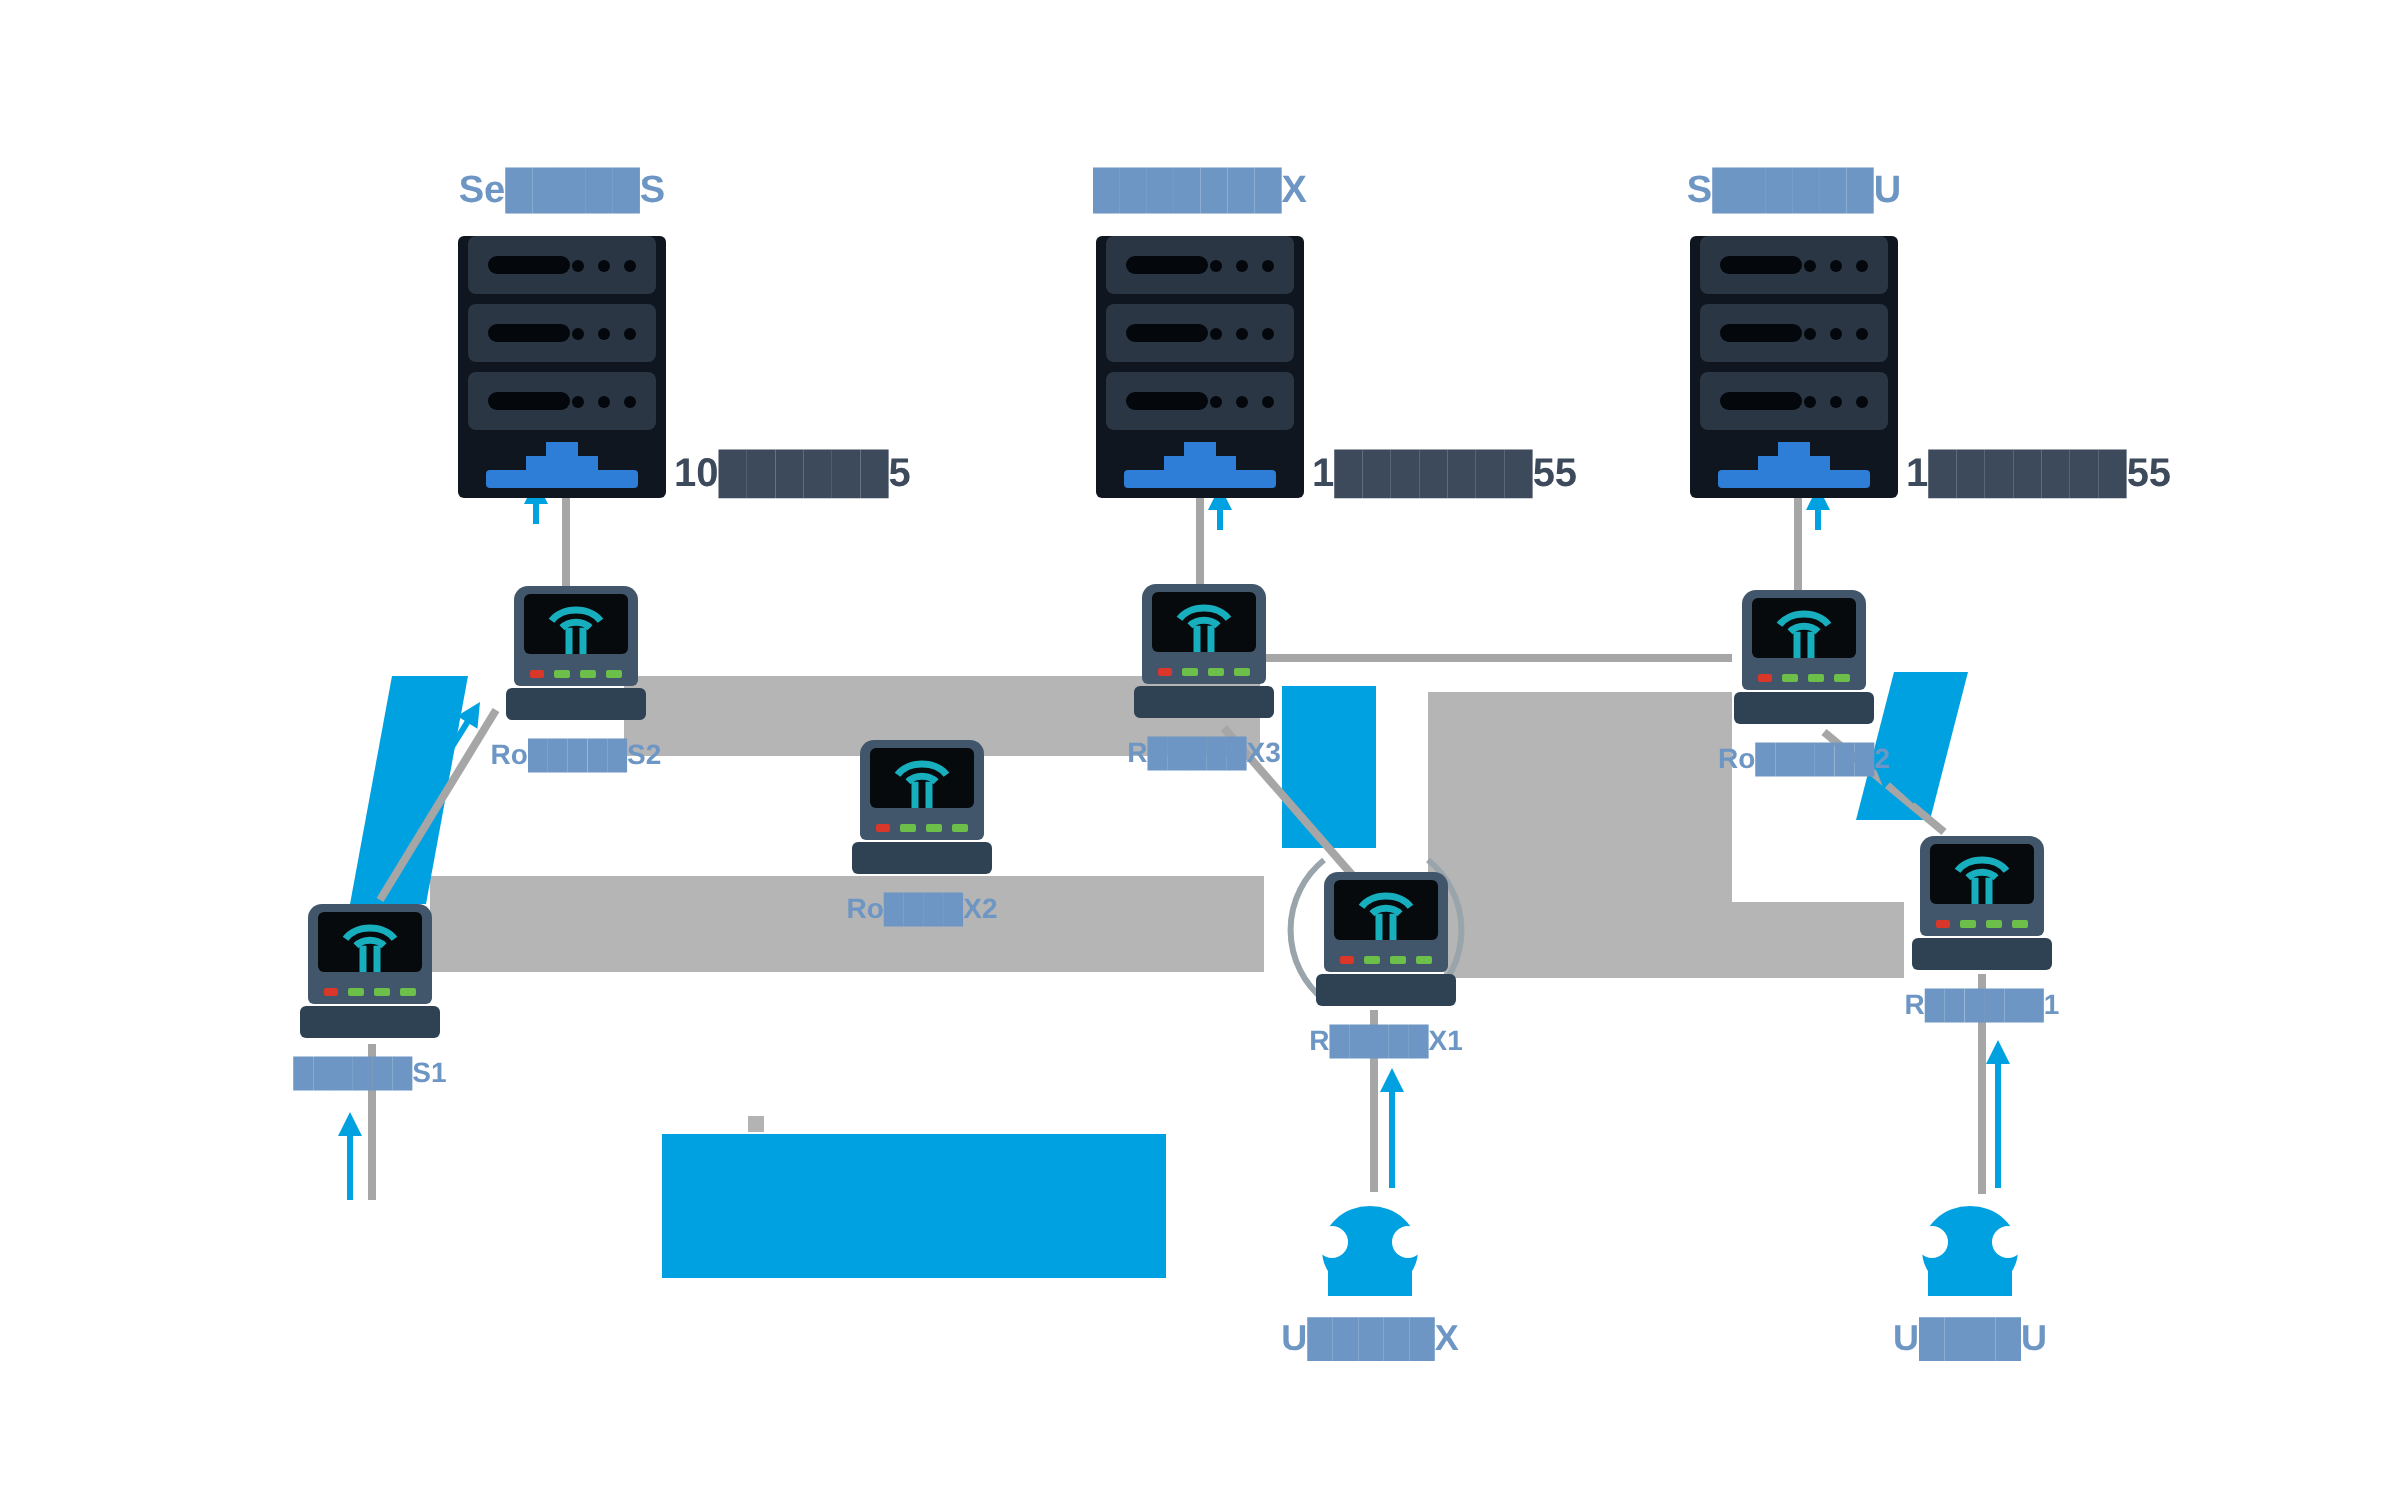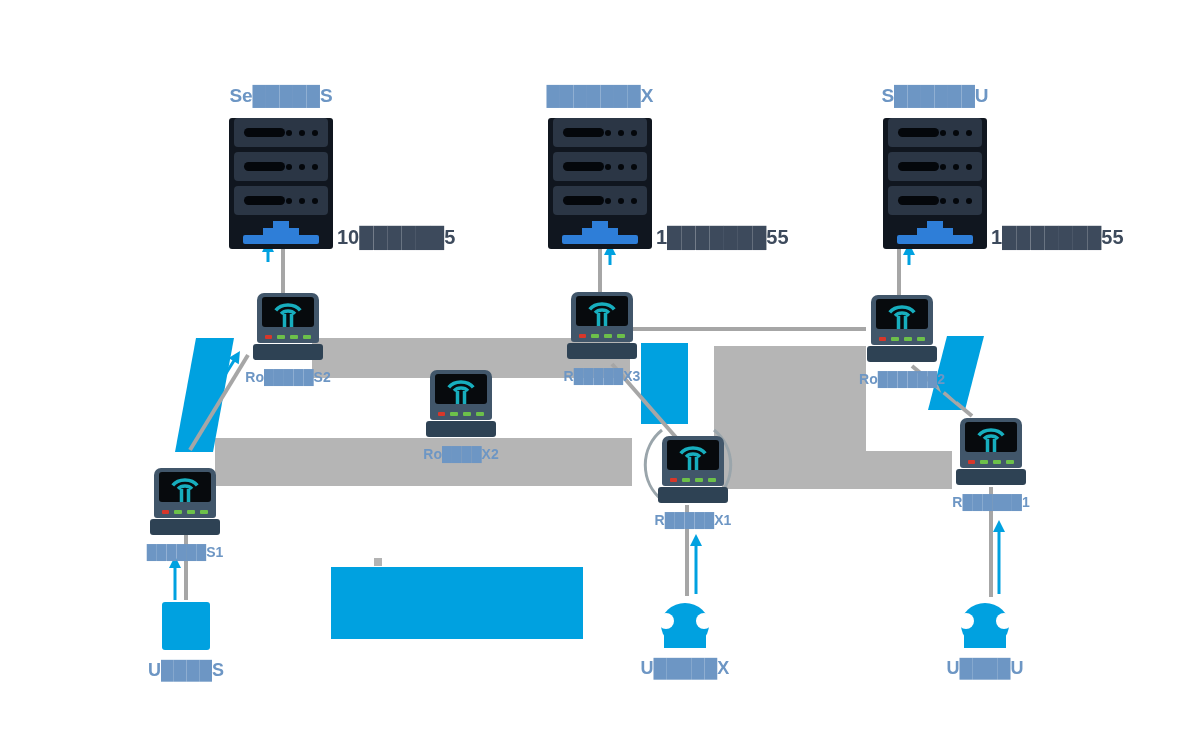--- a/index.html
+++ b/index.html
@@ -193,21 +193,21 @@
             <i class="dot"></i>
           </span>
         </div>
       <div class="plug-step2"></div>
         <div class="plug-step1"></div>
         <div class="plug-bar"></div>
     </div>
     <div class="s-ip">1███████55</div>
   </div>
 
-  <div class="server" style="left:883px;top:113px">
+  <div class="server" style="left:845px;top:113px">
     <div class="s-label">S██████U</div>
     <div class="s-tower">
       <div class="s-slot">
           <i class="pill"></i>
           <span class="dots">
             <i class="dot"></i>
             <i class="dot"></i>
             <i class="dot"></i>
           </span>
         </div>
@@ -353,47 +353,41 @@
           <i class="led red"></i>
           <i class="led"></i>
           <i class="led"></i>
           <i class="led"></i>
         </div>
     </div>
     <div class="r-base"></div>
     <div class="r-label">R██████1</div>
   </div>
 
-  <div class="router" style="left:150px;top:468px">
+  <div class="router" style="left:150px;top:452px">
     <div class="r-body">
       <div class="r-screen">
           <svg class="wifi-svg" width="36" height="28" viewBox="0 0 40 32">
         <path d="M6 13 A16 12 0 0 1 34 13" stroke-width="4"></path>
             <path d="M12 17 A10 8 0 0 1 28 17" stroke-width="4"></path>
         <rect x="14" y="17" width="4" height="15"></rect>
             <rect x="22" y="17" width="4" height="15"></rect>
           </svg>
         </div>
       <div class="r-leds">
           <i class="led red"></i>
           <i class="led"></i>
           <i class="led"></i>
           <i class="led"></i>
         </div>
     </div>
     <div class="r-base"></div>
     <div class="r-label">██████S1</div>
   </div>
 
-  <div class="user" style="left:159px;top:598px">
-    <svg class="user-shape" width="54" height="54" viewBox="0 0 54 54">
-      <rect class="body" x="3" y="4" width="48" height="48" rx="3"></rect>
-    </svg>
-    <div class="u-label">U████S</div>
-  </div>
 
   <div class="user" style="left:958px;top:594px">
     <svg class="user-shape" width="54" height="56" viewBox="0 0 54 56">
       <ellipse cx="27" cy="31" rx="24" ry="22"></ellipse>
       <rect class="body" x="6" y="31" width="42" height="23"></rect>
       <circle cx="8" cy="27" r="8"></circle>
         <circle cx="46" cy="27" r="8"></circle>
     </svg>
     <div class="u-label">U████U</div>
   </div>

